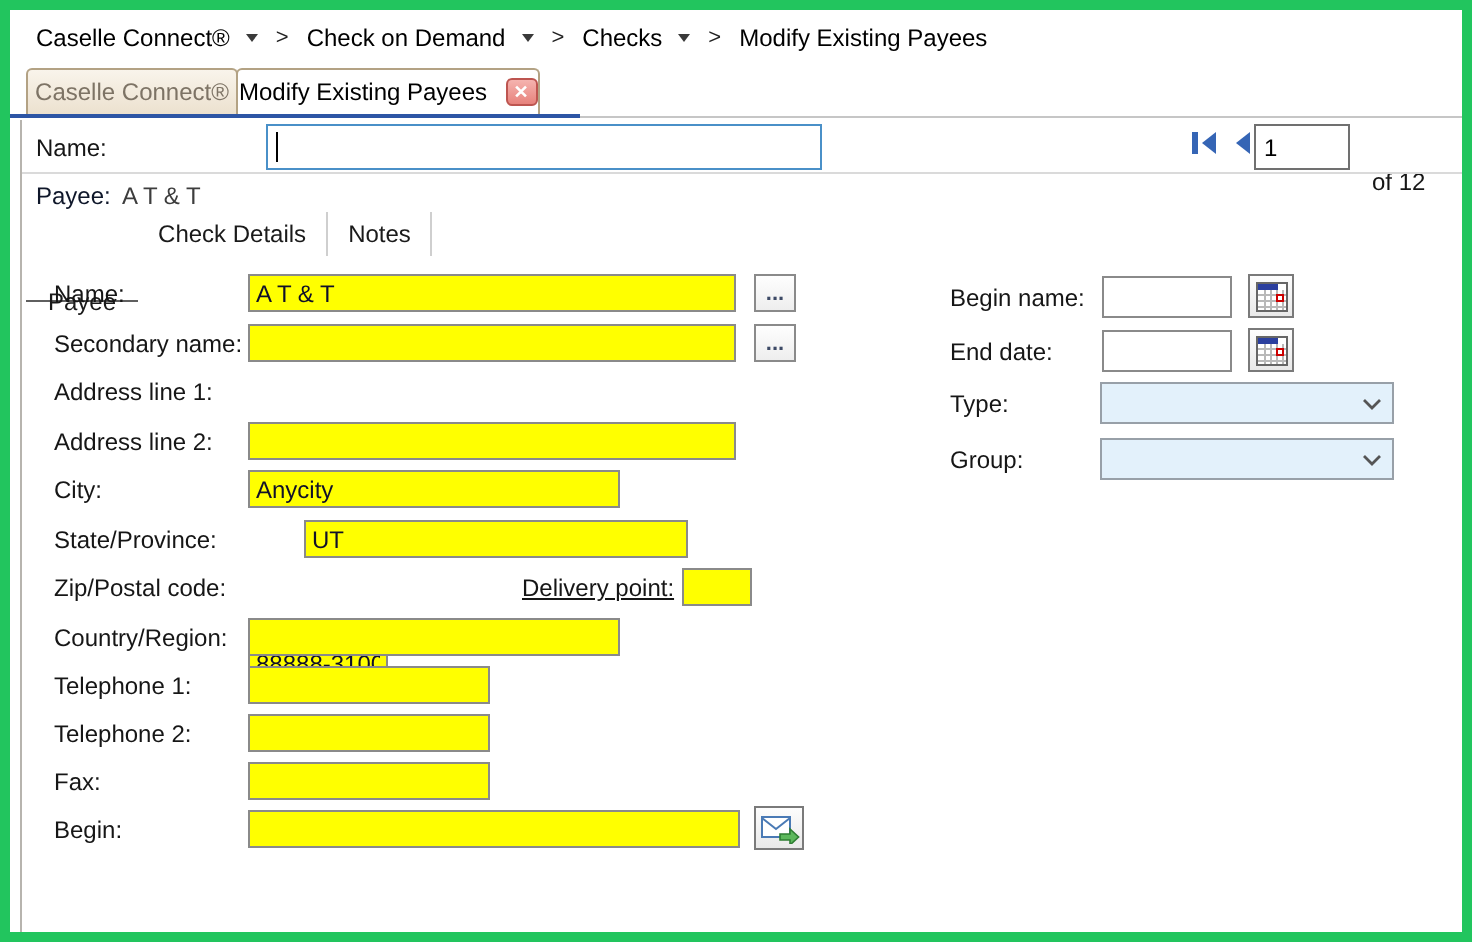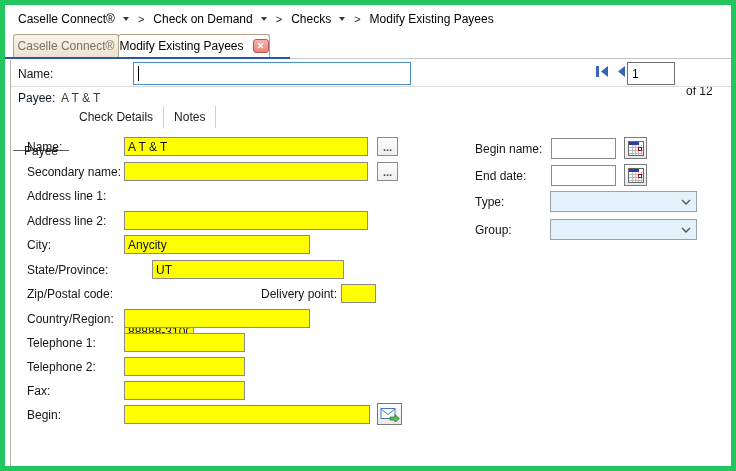--- a/index.html
+++ b/index.html
@@ -157,21 +157,21 @@
   <input class="fld hl" style="left: 119px; top: 206px; width: 244px;" value="">
 
   <span class="lbl" style="left:22px;top:233px;">City:</span>
   <input class="fld hl" style="left: 119px; top: 230px; width: 186px;" value="Anycity">
 
   <span class="lbl" style="left:22px;top:258px;text-align:right;">State/Province:</span>
   <input class="fld hl" style="left: 119px; top: 255px; width: 192px; margin-left: 28px;" value="UT">
 
   <span class="lbl" style="left:22px;top:282px;">Zip/Postal code:</span>
   <input class="fld hl" style="left: 119px; top: 269px; width: 70px; margin-top: 48px;" value="88888-3100">
-  <span class="lbl" style="left:256px;top:282px;">Delivery point:</span>
+  <span class="lbl" style="left:256px;top:282px;text-decoration:underline;">Delivery point:</span>
   <input class="fld hl" style="left: 336px; top: 279px; width: 35px;" value="">
 
   <span class="lbl" style="left:22px;top:307px;">Country/Region:</span>
   <input class="fld hl" style="left: 119px; top: 304px; width: 186px;" value="">
 
   <span class="lbl" style="left:22px;top:331px;">Telephone 1:</span>
   <input class="fld hl" style="left: 119px; top: 328px; width: 121px;" value="">
 
   <span class="lbl" style="left:22px;top:355px;">Telephone 2:</span>
   <input class="fld hl" style="left: 119px; top: 352px; width: 121px;" value="">

